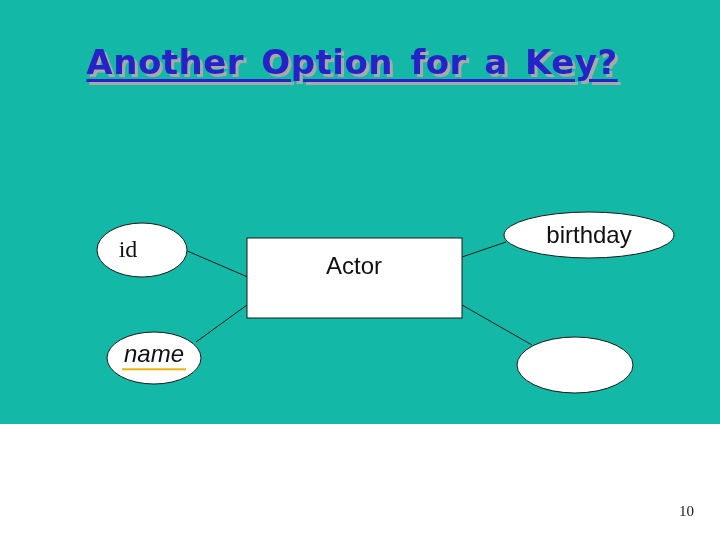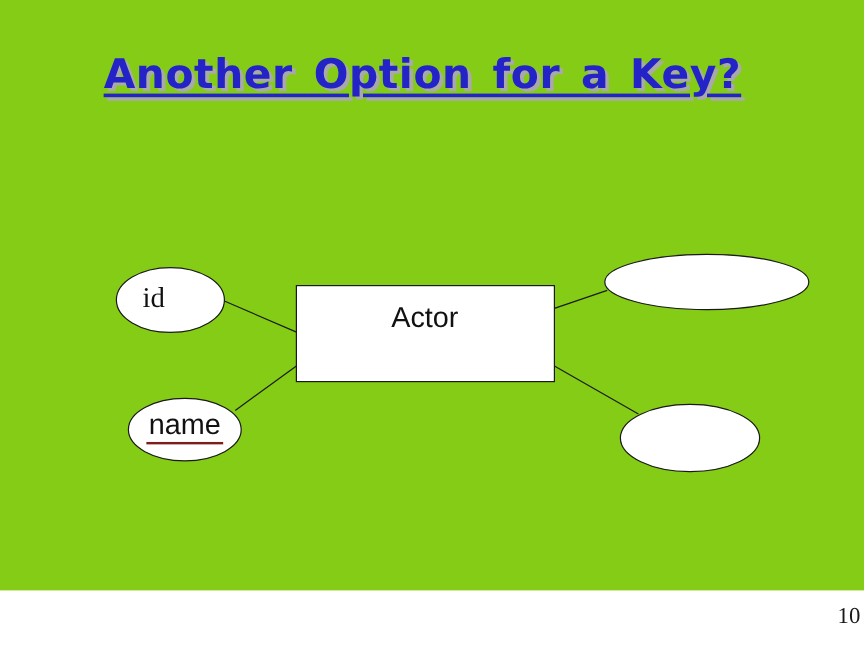--- a/index.html
+++ b/index.html
@@ -4,22 +4,22 @@
 <style>
   html,body{margin:0;padding:0;}
   body{
     width:720px;height:540px;
     background:#ffffff;
     font-family:"Liberation Sans",sans-serif;
     overflow:hidden;
   }
   .slide{
     position:relative;
-    width:720px;height:492px;
-    background:#84cc16;
+    width:720px;height:424px;
+    background:#14b8a6;
   }
   .title{
     position:absolute;
     top:42px;
     left:0;
     width:704px;
     margin:0;
     text-align:center;
     font-family:"DejaVu Sans",sans-serif;
     font-weight:bold;
@@ -49,34 +49,35 @@
   .label{
     position:absolute;
     transform:translate(-50%,-50%);
     font-family:"Liberation Sans",sans-serif;
     font-size:24px;
     color:#111111;
     white-space:nowrap;
     line-height:1.1;
   }
   .label.key{
-    border-bottom:2px solid #7f1d1d;
+    border-bottom:2px solid #eab308;
     padding:0 2px 1px 2px;
+    font-style:italic;
   }
   .label-entity   {left:354px;top:266px;}
   .label-id       {left:128px;top:249px;font-family:Liberation Serif, serif;}
   .label-birthday {left:589px;top:235px;}
   .label-name     {left:154px;top:356px;}
   .label-address  {left:575px;top:364px;}
   .page-number{
     position:absolute;
-    right:3px;
+    right:26px;
     top:503px;
     font-family:"Liberation Serif",serif;
-    font-size:19px;
+    font-size:15px;
     color:#1a1a1a;
   }
 </style>
 </head>
 <body>
 
 <div class="slide">
 
   <h1 class="title">Another Option for a Key?</h1>
 
@@ -91,19 +92,20 @@
     <ellipse cx="142" cy="250" rx="45" ry="27"></ellipse>
     <ellipse cx="589" cy="235" rx="85" ry="23"></ellipse>
     <ellipse cx="154" cy="358" rx="47" ry="26"></ellipse>
     <ellipse cx="575" cy="365" rx="58" ry="28"></ellipse>
   </svg>
 
   <div class="label label-entity">Actor</div>
 
   <div class="label label-id">id</div>
 
+  <div class="label label-birthday">birthday</div>
 
   <div class="label key label-name">name</div>
 
 
   <div class="page-number">10</div>
 
 </div>
 
 </body></html>

